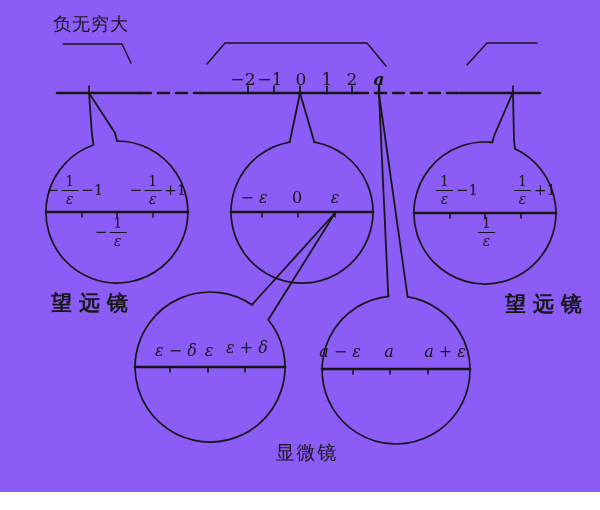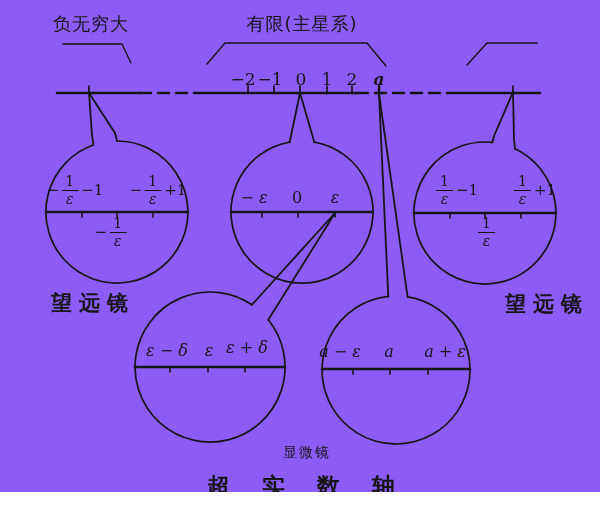--- a/index.html
+++ b/index.html
@@ -8,21 +8,21 @@
     font-family:"DejaVu Serif",serif;color:#161616;
   }
   svg{position:absolute;left:0;top:0;}
   .lbl{position:absolute;transform:translate(-50%,-50%);white-space:nowrap;
        display:inline-flex;align-items:center;justify-content:center;line-height:1;}
   .cjk{font-family:"DejaVu Sans","Liberation Sans",sans-serif;}
   .math{font-family:"DejaVu Serif","Liberation Serif",serif;}
   .it{font-style:italic;}
   .region{font-size:18px;letter-spacing:1px;}
   .caption{font-size:21px;letter-spacing:7px;font-weight:bold;}
-  .caption-s{font-size:14px;letter-spacing:2px;}
+  .caption-s{font-size:19px;letter-spacing:2px;}
   .figtitle{font-size:23px;letter-spacing:12px;font-weight:bold;}
   .ticklbl{font-size:17px;}
   .inlbl{font-size:16px;}
   .frac{display:inline-flex;flex-direction:column;align-items:center;margin:0 1px;}
   .fnum{font-size:14px;border-bottom:1.5px solid #161616;padding:0 4px 2px;}
   .fden{font-size:14px;padding-top:1px;}
   .pre{font-size:15px;margin-right:1px;}
   .suf{font-size:15px;margin-left:2px;}
 </style>
 </head>
@@ -101,23 +101,20 @@
       <path d="M335,213 L251.9,304.8"></path>
       <path d="M335,213 L268.3,319.8"></path>
       <path d="M379,94 L388.3,296.4"></path>
       <path d="M379,94 L407.6,296.9"></path>
     </g>
   </svg>
 
   <div class="lbl cjk region" style="left:91px;top:24px">
       <span>负无穷大</span>
     </div>
-  <div class="lbl cjk region" style="left:302px;top:24px">
-      <span>有限(主星系)</span>
-    </div>
 
   <div class="lbl math ticklbl" style="left:243px;top:79px">
       <span>−2</span>
     </div>
   <div class="lbl math ticklbl" style="left:270px;top:79px">
       <span>−1</span>
     </div>
   <div class="lbl math ticklbl" style="left:301px;top:79px">
       <span>0</span>
     </div>
@@ -184,21 +181,21 @@
   <div class="lbl math inlbl it" style="left:254px;top:198px">
       <span>− ε</span>
     </div>
   <div class="lbl math inlbl" style="left:297px;top:198px">
       <span>0</span>
     </div>
   <div class="lbl math inlbl it" style="left:335px;top:198px">
       <span>ε</span>
     </div>
 
-  <div class="lbl math inlbl it" style="left:167px;top:351px">
+  <div class="lbl math inlbl it" style="left:176px;top:351px">
       <span>ε − δ</span>
     </div>
   <div class="lbl math inlbl it" style="left:209px;top:351px">
       <span>ε</span>
     </div>
   <div class="lbl math inlbl it" style="left:247px;top:348px">
       <span>ε + δ</span>
     </div>
 
   <div class="lbl math inlbl it" style="left:340px;top:352px">
@@ -214,17 +211,14 @@
   <div class="lbl cjk caption" style="left:93px;top:303px">
       <span>望远镜</span>
     </div>
   <div class="lbl cjk caption" style="left:547px;top:304px">
       <span>望远镜</span>
     </div>
   <div class="lbl cjk caption-s" style="left:307px;top:452px">
       <span>显微镜</span>
     </div>
 
-  <div class="lbl cjk figtitle" style="left:307px;top:486px">
-      <span>超 实 数 轴</span>
-    </div>
 
 </div>
 
 </body></html>

